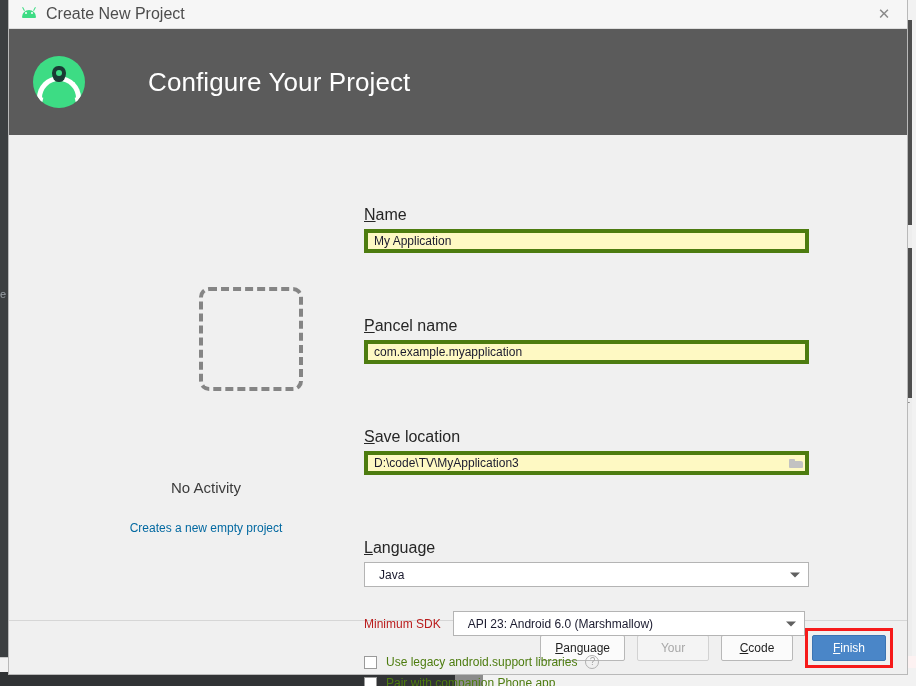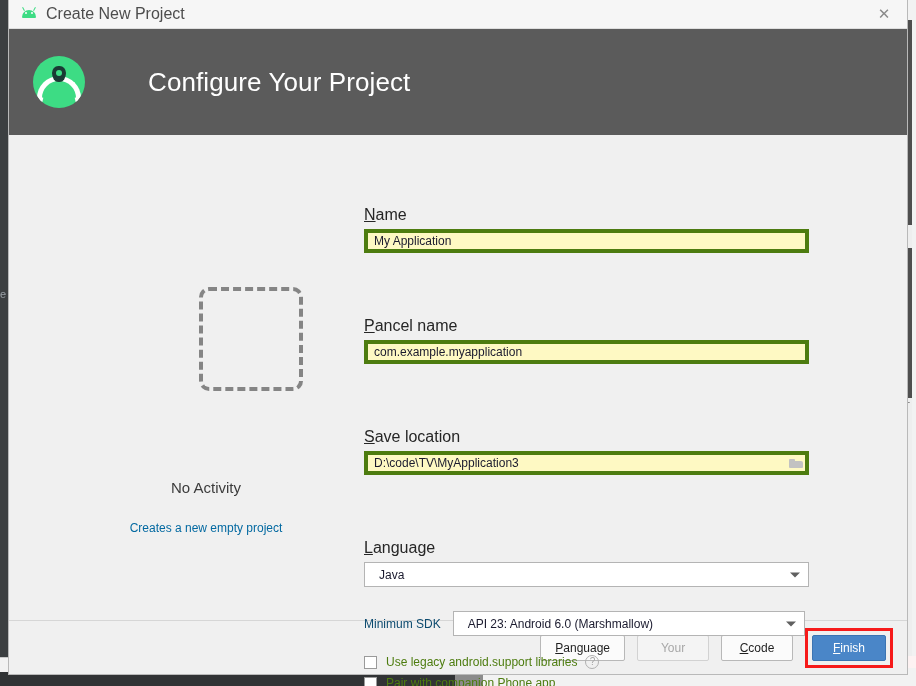--- a/index.html
+++ b/index.html
@@ -345,21 +345,21 @@
   }
 
   .sdk-row {
     display: flex;
     align-items: center;
     margin-top: 24px;
     margin-bottom: 19px;
   }
   .sdk-label {
     font-size: 12px;
-    color: #0c4a6e;
+    color: #b91c1c;
     margin-right: 12px;
     white-space: nowrap;
   }
   .sdk-select { width: 352px; }
 
   .check-row {
     display: flex;
     align-items: center;
     margin-bottom: 7px;
   }

